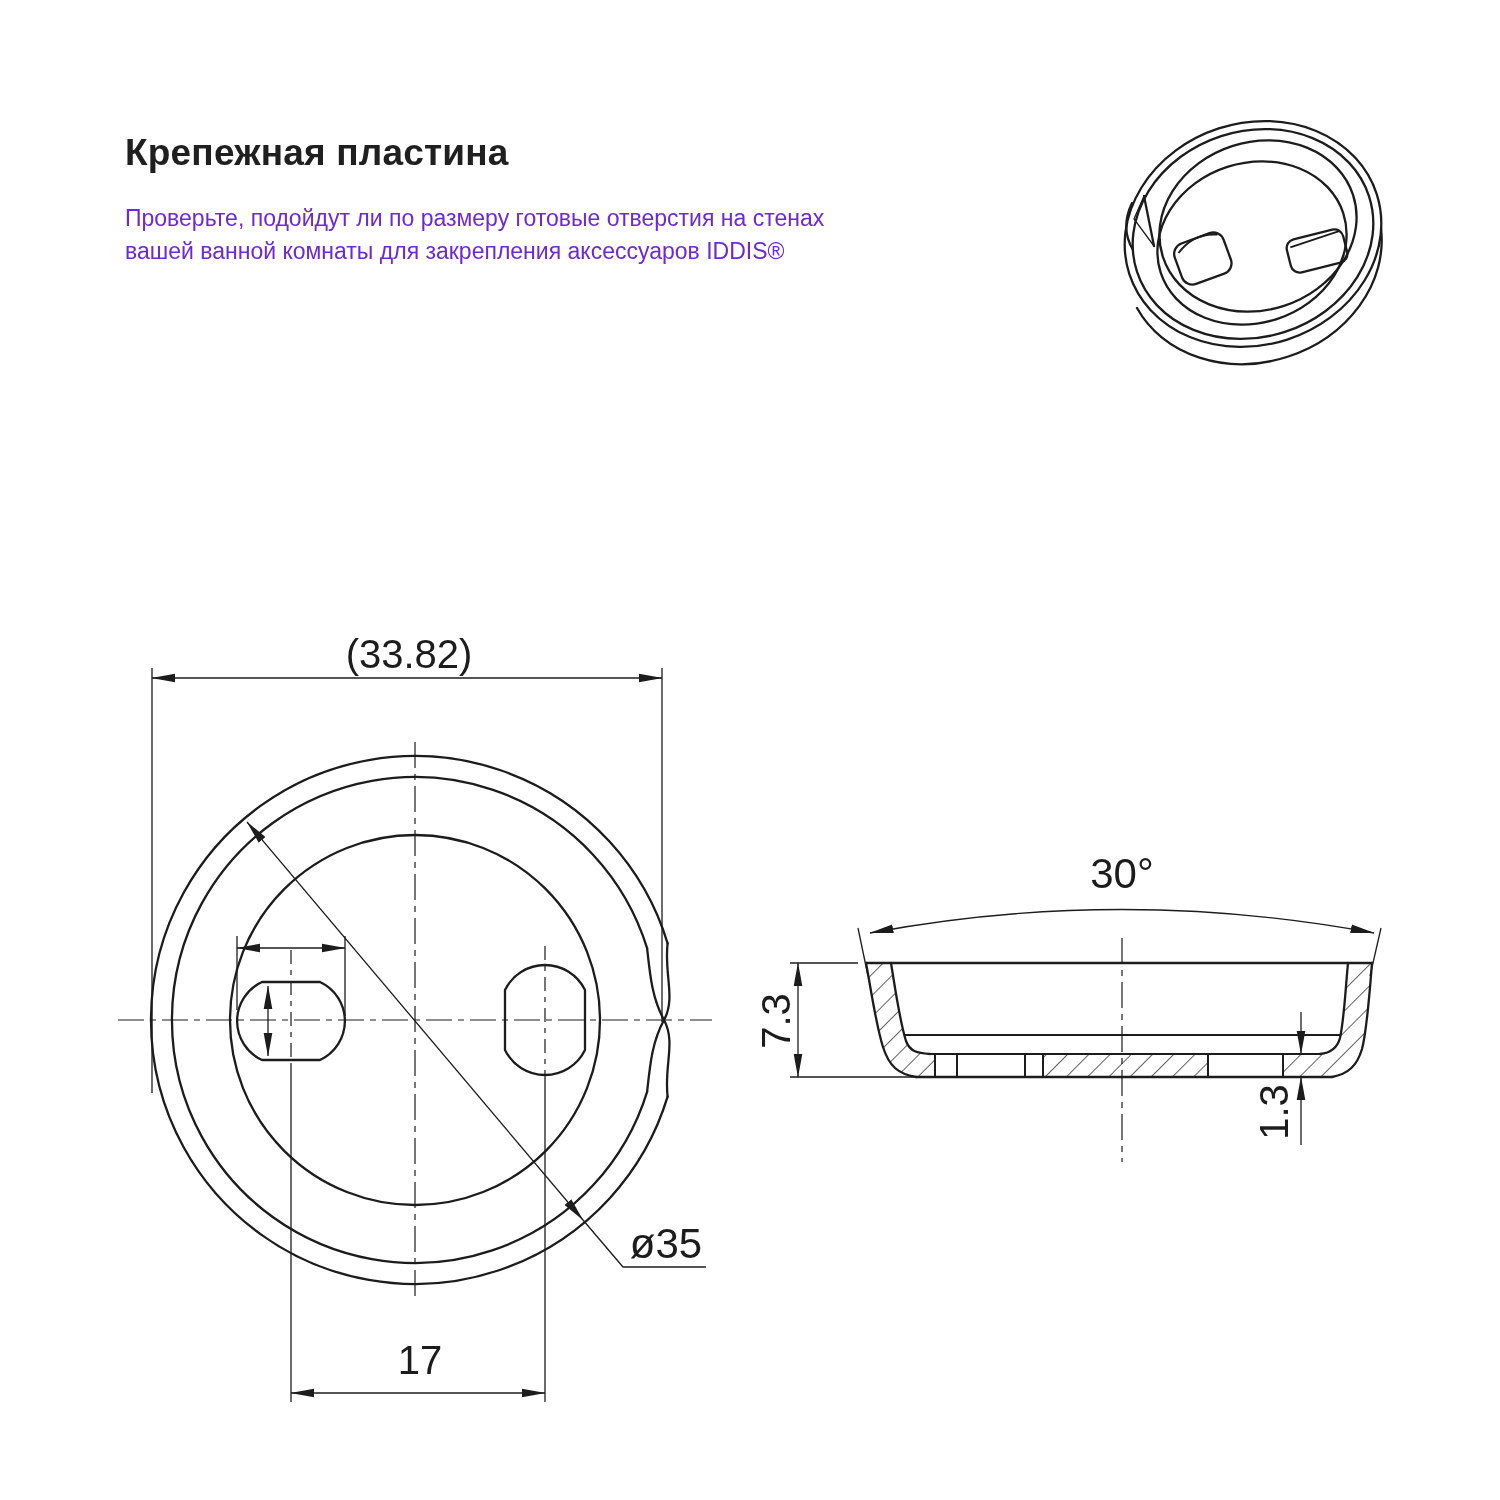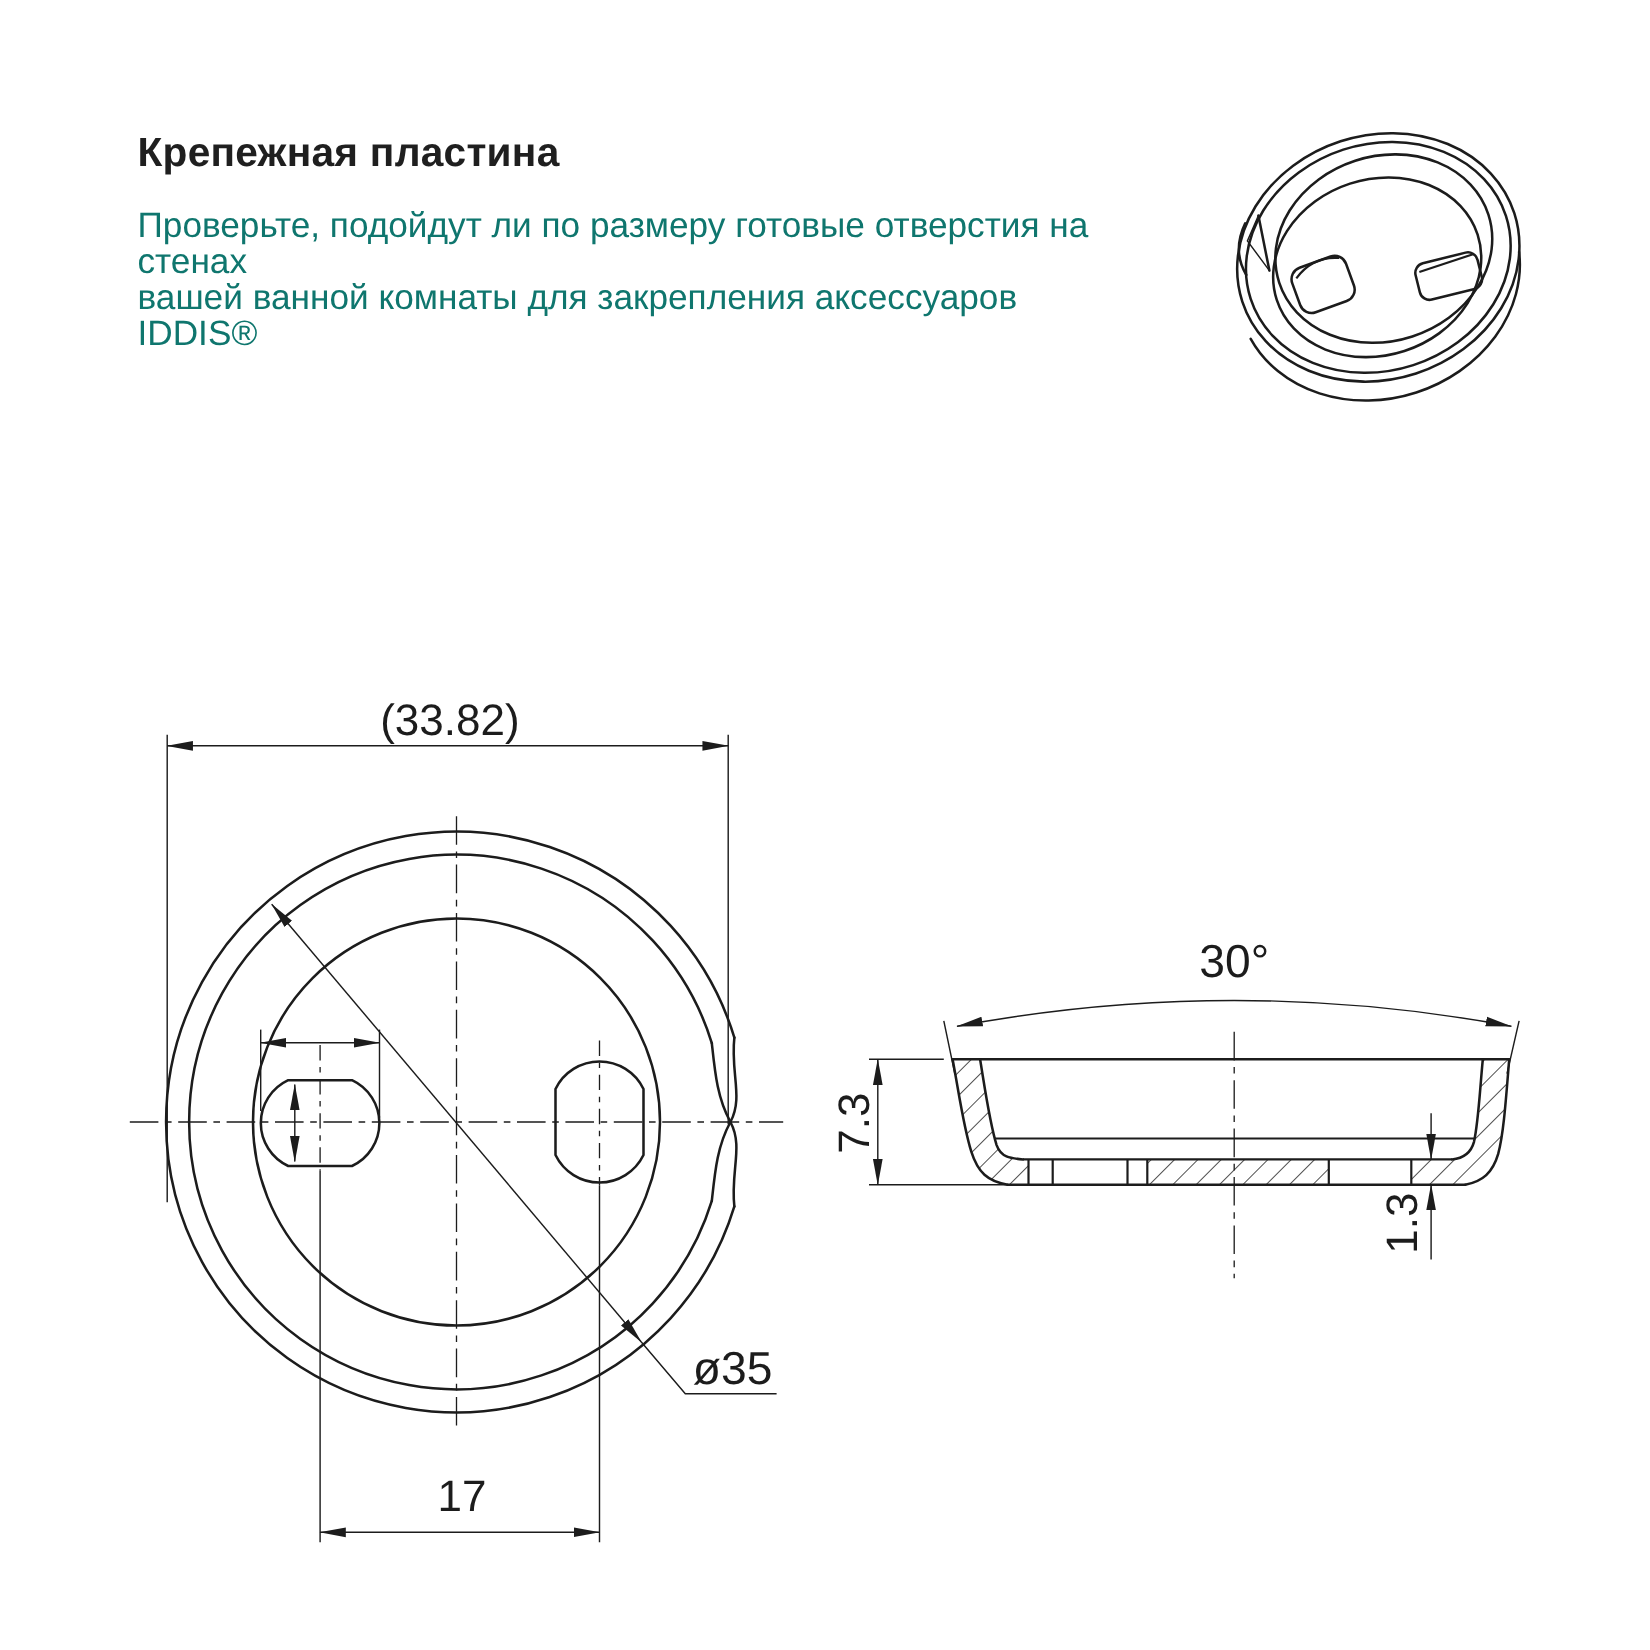--- a/index.html
+++ b/index.html
@@ -2,26 +2,26 @@
 <html><head>
 <meta charset="utf-8">
 <style>
   html,body{margin:0;padding:0;}
   body{
     width:1500px;height:1500px;background:#ffffff;
     font-family:"Liberation Sans", sans-serif;
     position:relative;overflow:hidden;color:#1e1e1e;
   }
   .page{position:absolute;inset:0;background:#ffffff;}
-  .header{position:absolute;left:125px;top:118px;width:900px;}
+  .header{position:absolute;left:125px;top:132px;width:900px;}
   .title{
     margin:0;font-size:37px;font-weight:700;color:#1f1f1f;letter-spacing:.2px;
   }
   .description{
-    margin:28px 0 0 0;font-size:32px;font-weight:400;color:#0f766e;
+    margin:28px 0 0 0;font-size:23px;font-weight:400;color:#6d28d9;
     line-height:33px;white-space:pre-line;
   }
   svg{position:absolute;left:0;top:0;}
   .ln{fill:none;stroke:#1c1c1c;stroke-width:2.3;stroke-linecap:round;stroke-linejoin:round;}
   .med{fill:none;stroke:#1c1c1c;stroke-width:2;stroke-linecap:butt;}
   .thin{fill:none;stroke:#1c1c1c;stroke-width:1.3;stroke-linecap:butt;}
   .cl{fill:none;stroke:#1c1c1c;stroke-width:1.2;stroke-dasharray:26 6 6 6;}
   .cls{fill:none;stroke:#1c1c1c;stroke-width:1.2;stroke-dasharray:14 6 5 6;}
   .dimtext{font-family:"Liberation Sans",sans-serif;font-size:40px;fill:#1c1c1c;}
   .dimtext-big{font-family:"Liberation Sans",sans-serif;font-size:42px;fill:#1c1c1c;}

